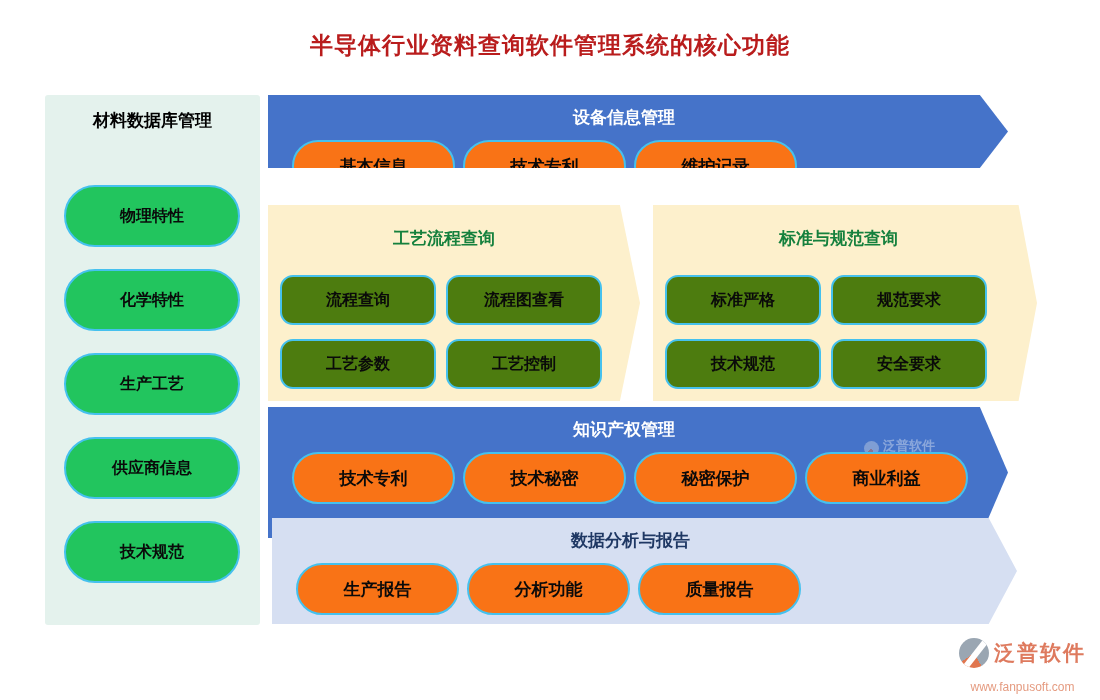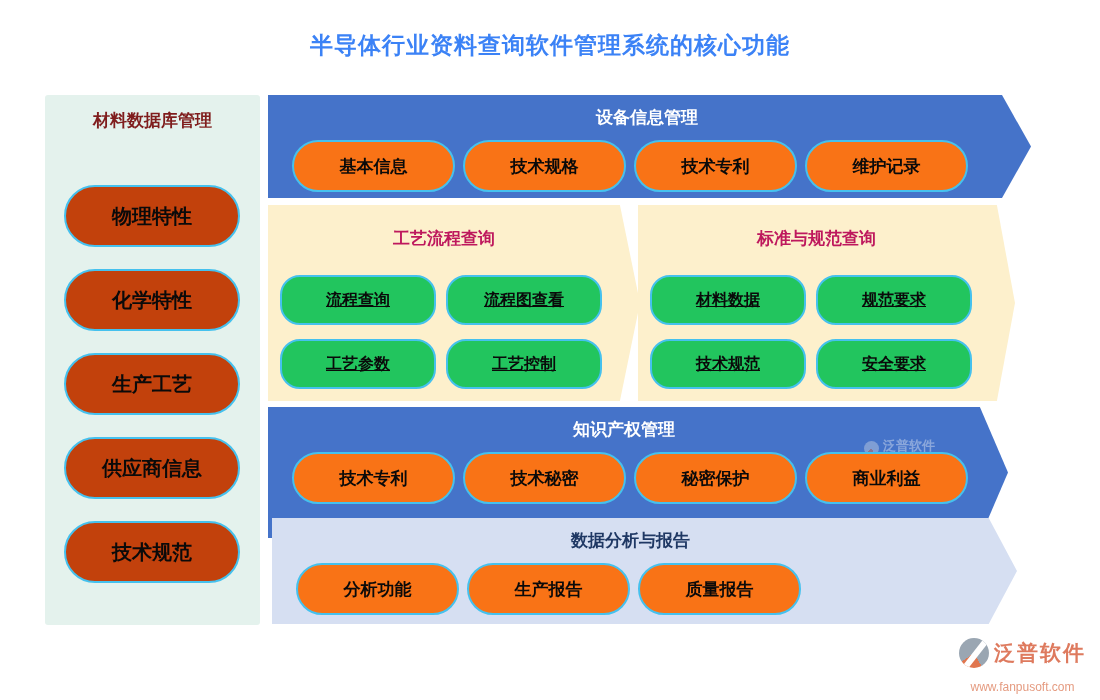--- a/index.html
+++ b/index.html
@@ -2,80 +2,80 @@
 <html><head>
 <meta charset="utf-8">
 <style>
   html,body{margin:0;padding:0;}
   body{
     width:1100px;height:700px;position:relative;background:#ffffff;
     font-family:"Liberation Sans",sans-serif;overflow:hidden;
   }
   .page-title{
     position:absolute;top:30px;left:0;width:1100px;text-align:center;
-    font-size:23px;font-weight:bold;color:#3b82f6;letter-spacing:1px;
+    font-size:23px;font-weight:bold;color:#b91c1c;letter-spacing:1px;
   }
   
   .sidebar{
     position:absolute;left:45px;top:95px;width:215px;height:530px;
     background:#e4f2ed;border-radius:3px;
   }
   .sidebar-title{
-    text-align:center;padding-top:14px;font-size:17px;font-weight:bold;color:#7f1d1d;
+    text-align:center;padding-top:14px;font-size:17px;font-weight:bold;color:#000000;
   }
   .sidebar-pills{
     position:absolute;top:90px;left:19px;display:flex;flex-direction:column;gap:22px;
   }
   .side-pill{
-    width:172px;height:58px;background:#c2410c;border:2px solid #45c1ee;border-radius:31px;
+    width:172px;height:58px;background:#22c55e;border:2px solid #45c1ee;border-radius:31px;
     display:flex;align-items:center;justify-content:center;
-    font-size:20px;font-weight:bold;color:#0a0a0a;
+    font-size:16px;font-weight:bold;color:#0a0a0a;
   }
   
   .banner{position:absolute;}
   .banner-title{
     text-align:center;padding-top:11px;font-size:17px;font-weight:bold;
     width:calc(100% - 28px);
   }
   .blue{background:#4573c9;}
   .blue .banner-title{color:#ffffff;}
   .lavender{background:#d6dff2;}
   .lavender .banner-title{color:#1f3864;}
   .banner-pills{position:absolute;left:24px;top:45px;display:flex;gap:8px;}
   .banner-pill{
     width:159px;height:48px;background:#f97316;border:2px solid #45c1ee;border-radius:27px;
     display:flex;align-items:center;justify-content:center;
     font-size:17px;font-weight:bold;color:#0a0a0a;
   }
-  #banner-equipment{left:268px;top:95px;width:740px;height:103px;
-    clip-path:polygon(0 0,96.2% 0,100% 50%,96.2% 100%,0 100%);padding-left:23px;}
+  #banner-equipment{left:268px;top:95px;width:740px;height:73px;
+    clip-path:polygon(0 0,96.2% 0,100% 50%,96.2% 100%,0 100%);}
   #banner-ip{left:268px;top:407px;width:740px;height:131px;
     clip-path:polygon(0 0,96.2% 0,100% 50%,96.2% 100%,0 100%);}
   #banner-analytics{left:272px;top:518px;width:745px;height:106px;
     clip-path:polygon(0 0,96.2% 0,100% 50%,96.2% 100%,0 100%);}
   
   .cream{
     background:#fdf0cc;position:absolute;top:205px;height:196px;
   }
   #section-process{left:268px;width:372px;
     clip-path:polygon(0 0,94.6% 0,100% 50%,94.6% 100%,0 100%);}
-  #section-standards{left:638px;width:377px;
-    clip-path:polygon(0 0,95.2% 0,100% 50%,95.2% 100%,0 100%);}
+  #section-standards{left:653px;width:377px;
+    clip-path:polygon(0 0,95.2% 0,100% 50%,95.2% 100%,0 100%);padding-left:7px;}
   .cream-title{
-    text-align:center;padding-top:22px;font-size:17px;font-weight:bold;color:#be185d;
+    text-align:center;padding-top:22px;font-size:17px;font-weight:bold;color:#15803d;
     width:calc(100% - 20px);
   }
   .cream-grid{
     position:absolute;left:12px;top:70px;
     display:grid;grid-template-columns:156px 156px;column-gap:10px;row-gap:14px;
   }
   .cream-pill{
-    height:46px;background:#22c55e;border:2px solid #45c1ee;border-radius:20px;
+    height:46px;background:#4d7c0f;border:2px solid #45c1ee;border-radius:13px;
     display:flex;align-items:center;justify-content:center;
-    font-size:16px;font-weight:bold;color:#0a0a0a;text-decoration:underline;
+    font-size:16px;font-weight:bold;color:#0a0a0a;
   }
   
   .watermark{
     position:absolute;left:596px;top:32px;display:flex;align-items:center;gap:4px;opacity:0.45;
   }
   .wm-icon{
     width:15px;height:15px;border-radius:50%;flex:0 0 auto;
     background:conic-gradient(from 0deg,#c8d2e2 0 150deg,#e0764f 150deg 230deg,#c8d2e2 230deg 360deg);
   }
   .wm-text{display:flex;flex-direction:column;line-height:1;}
@@ -110,40 +110,39 @@
     <div class="side-pill">生产工艺</div>
     <div class="side-pill">供应商信息</div>
     <div class="side-pill">技术规范</div>
   </div>
 </div>
 
 <div class="banner blue" id="banner-equipment">
   <div class="banner-title">设备信息管理</div>
   <div class="banner-pills">
     <div class="banner-pill">基本信息</div>
-    <div class="banner-pill">技术规格</div>
     <div class="banner-pill">技术专利</div>
     <div class="banner-pill">维护记录</div>
   </div>
 </div>
 
 <div class="cream" id="section-process">
   <div class="cream-title">工艺流程查询</div>
   <div class="cream-grid">
     <div class="cream-pill">流程查询</div>
     <div class="cream-pill">流程图查看</div>
     <div class="cream-pill">工艺参数</div>
     <div class="cream-pill">工艺控制</div>
   </div>
 </div>
 
 <div class="cream" id="section-standards">
   <div class="cream-title">标准与规范查询</div>
   <div class="cream-grid">
-    <div class="cream-pill">材料数据</div>
+    <div class="cream-pill">标准严格</div>
     <div class="cream-pill">规范要求</div>
     <div class="cream-pill">技术规范</div>
     <div class="cream-pill">安全要求</div>
   </div>
 </div>
 
 <div class="banner blue" id="banner-ip">
   <div class="banner-title">知识产权管理</div>
   <div class="watermark">
     <span class="wm-icon"></span>
@@ -156,22 +155,22 @@
     <div class="banner-pill">技术专利</div>
     <div class="banner-pill">技术秘密</div>
     <div class="banner-pill">秘密保护</div>
     <div class="banner-pill">商业利益</div>
   </div>
 </div>
 
 <div class="banner lavender" id="banner-analytics">
   <div class="banner-title">数据分析与报告</div>
   <div class="banner-pills">
+    <div class="banner-pill">生产报告</div>
     <div class="banner-pill">分析功能</div>
-    <div class="banner-pill">生产报告</div>
     <div class="banner-pill">质量报告</div>
   </div>
 </div>
 
 <div class="footer">
   <div class="footer-row">
     <div class="f-icon"></div>
     <div class="f-brand">泛普软件</div>
   </div>
   <div class="f-url">www.fanpusoft.com</div>

